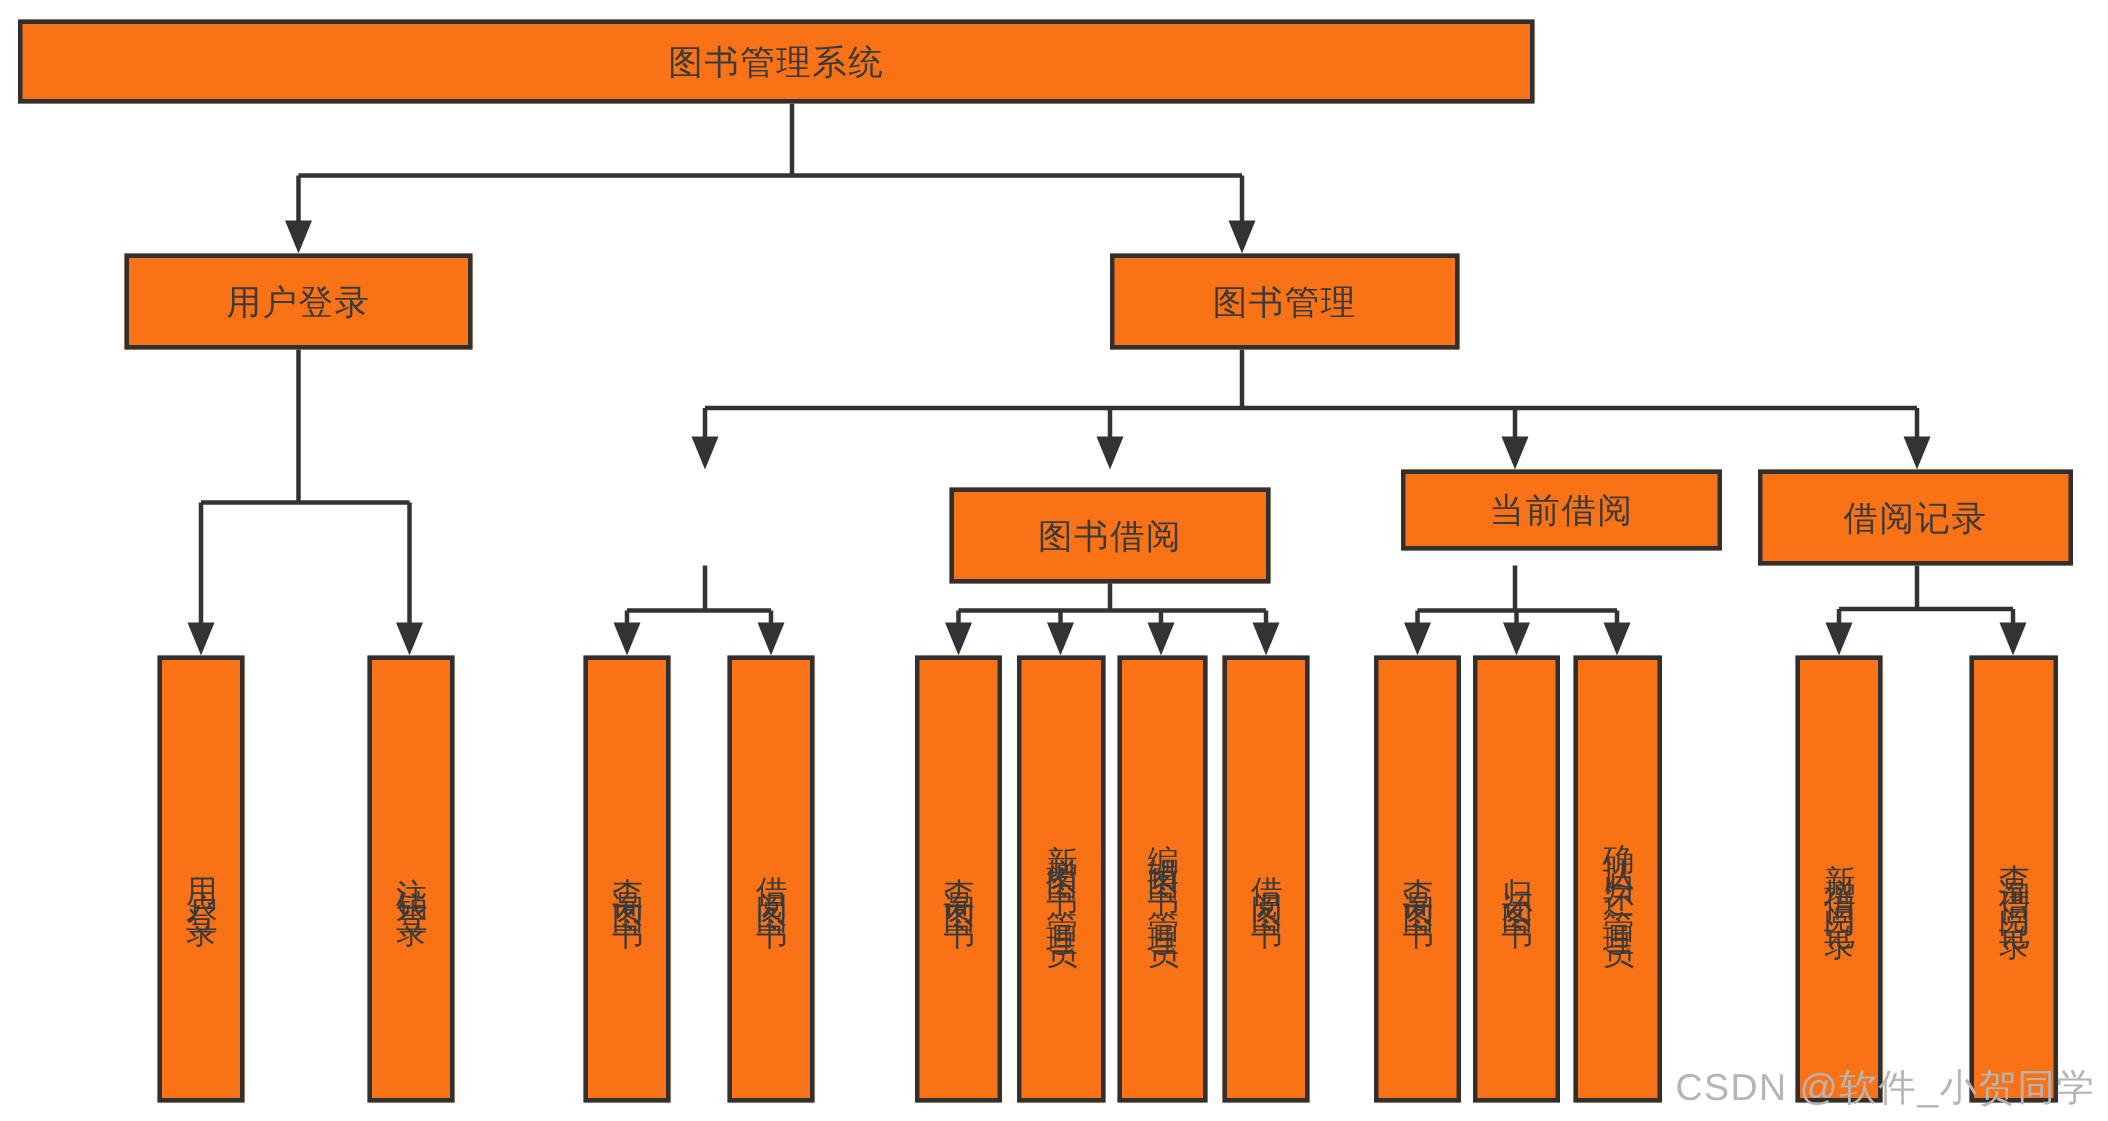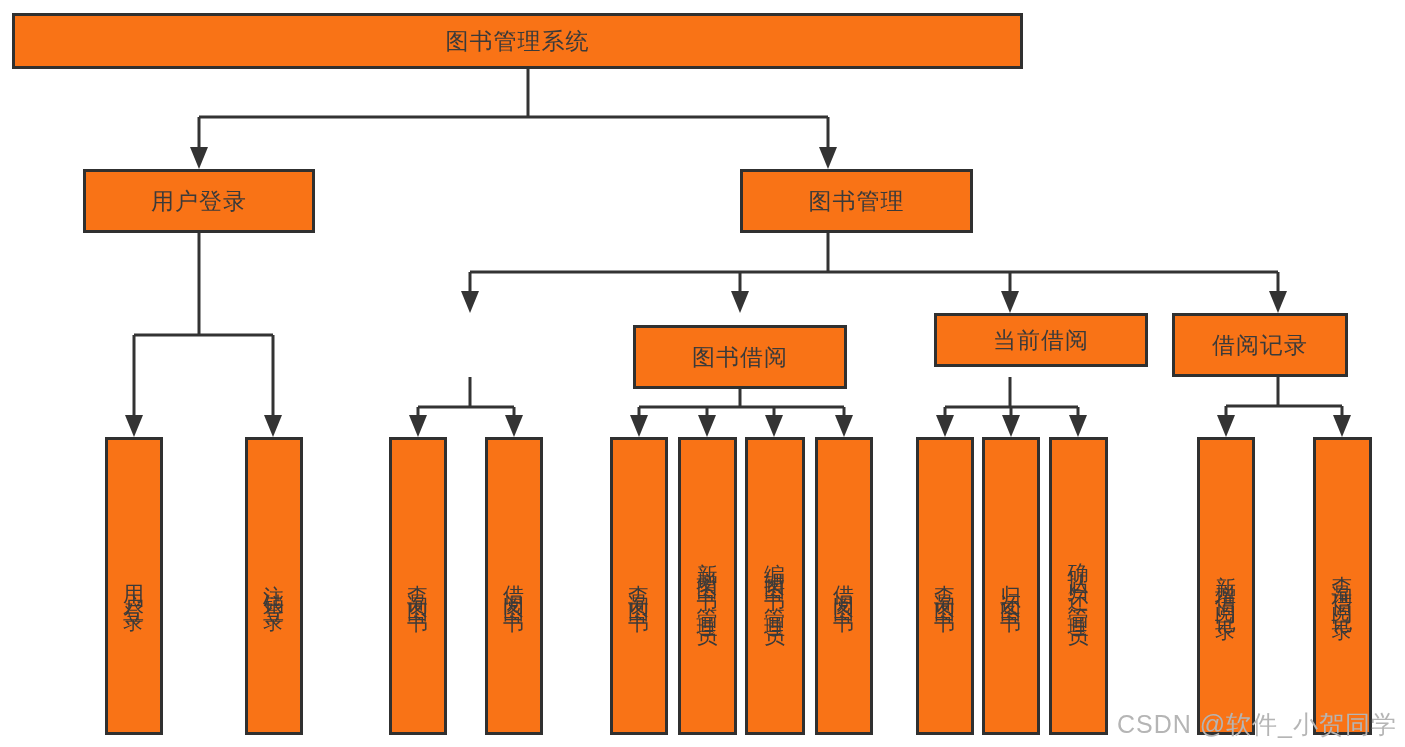--- a/index.html
+++ b/index.html
@@ -131,21 +131,21 @@
   <div class="node hnode" style="left:740px;top:169px;width:233px;height:64px;">
     <span>图书管理</span>
   </div>
 
   <div class="node hnode" style="left:633px;top:313px;width:214px;height:64px;margin-top:12px;">
     <span>图书借阅</span>
   </div>
   <div class="node hnode" style="left:903px;top:313px;width:214px;height:54px;margin-left:31px;">
     <span>当前借阅</span>
   </div>
-  <div class="node hnode" style="left:1172px;top:313px;width:176px;height:64px;">
+  <div class="node hnode" style="left:1172px;top:313px;width:210px;height:64px;">
     <span>借阅记录</span>
   </div>
 
   <div class="node vnode" style="left:105px;top:437px;width:58px;height:298px;">
     <span class="vtext">用户登录</span>
   </div>
   <div class="node vnode" style="left:245px;top:437px;width:58px;height:298px;">
     <span class="vtext">注销登录</span>
   </div>
 

